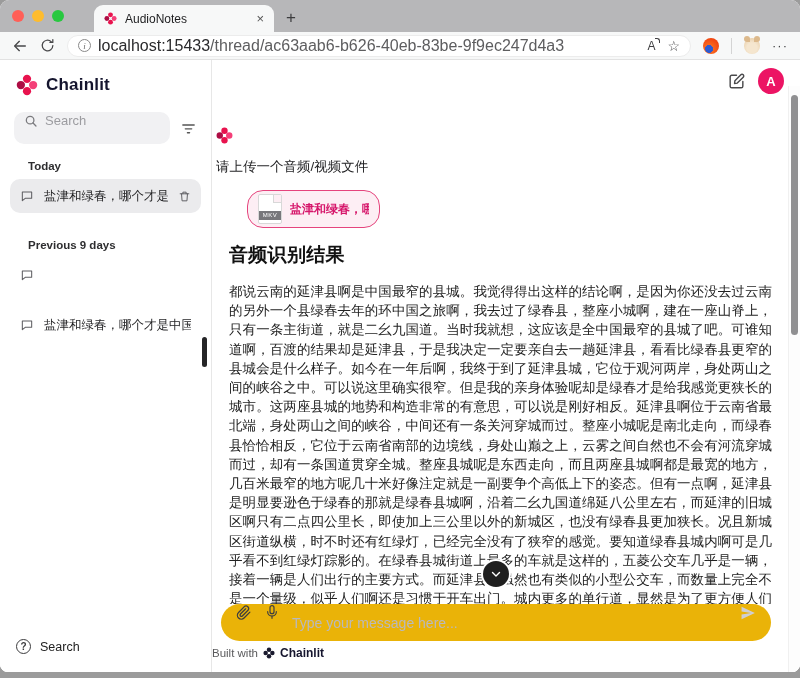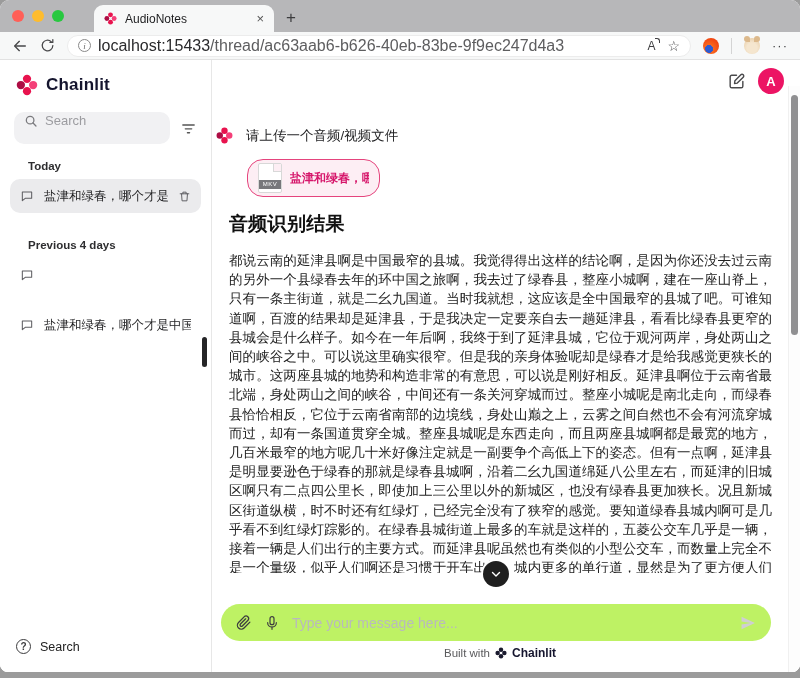--- a/index.html
+++ b/index.html
@@ -58,43 +58,43 @@
 
   .main { flex:1; position:relative; background:#fff; }
   .hdr-actions { position:absolute; top:8px; right:16px; display:flex; align-items:center; gap:12px; z-index:3; }
   .editbtn { color:#4a4a4c; display:flex; }
   .avatar { width:26px; height:26px; border-radius:50%; background:#ec1464; color:#fff; font-size:13px; font-weight:700; display:flex; align-items:center; justify-content:center; }
 
   .scroll-track { position:absolute; top:26px; bottom:0; right:0; width:12px; background:#fdfdfd; border-left:1px solid #f0f0f0; }
   .scroll-thumb { position:absolute; top:35px; right:2px; width:7px; height:240px; border-radius:4px; background:#909092; z-index:2; }
 
   .chat { margin-left:4px; width:556px; padding-top:66px; }
-  .msgrow { display:flex; gap:13px; align-items:flex-start; }
+  .msgrow { display:flex; gap:13px; align-items:flex-start;flex-direction:column; }
   .msgrow .ava { flex:none; margin-top:1px; }
   .msg-text { font-size:13.5px; color:#1f1f21; line-height:20px; }
 
   .chip { margin:13px 0 0 31px; width:133px; height:38px; border:1.5px solid #e5447d; background:#fdeef4; border-radius:16px; display:flex; align-items:center; gap:8px; padding:0 10px; }
   .fileicon { width:24px; height:30px; background:#fff; border:1px solid #d8d8d8; border-radius:2px; position:relative; flex:none; display:flex; align-items:flex-end; }
   .fileicon::before { content:""; position:absolute; top:0; right:0; width:7px; height:7px; background:#fdeef4; border-left:1px solid #d8d8d8; border-bottom:1px solid #d8d8d8; }
   .filebadge { width:100%; height:9px; background:#77777b; color:#fff; font-size:6px; line-height:9px; text-align:center; margin-bottom:3px; letter-spacing:.5px; }
   .chipname { font-size:12px; font-weight:700; color:#d6176b; white-space:nowrap; overflow:hidden; }
 
   .statusline { margin:26px 0 0 13px; font-size:13.5px; color:#1f1f21; }
   .result-h { margin:14px 0 0 13px; font-size:19px; font-weight:700; color:#111; letter-spacing:.3px; }
   .transcript { margin:14px 0 0 13px; width:543px; height:322px; overflow:hidden; font-size:13.5px; line-height:19.2px; color:#222; text-align:justify; }
 
   .scrolldown { position:absolute; left:271px; top:501px; width:26px; height:26px; border-radius:50%; background:#1f1f1f; display:flex; align-items:center; justify-content:center; z-index:4; box-shadow:0 0 0 2px #fff; }
 
-  .composer { position:absolute; left:9px; top:544px; width:550px; height:37px; background:#bef264; border-radius:19px; display:flex; align-items:center; gap:12px; padding:0 14px; z-index:5; }
+  .composer { position:absolute; left:9px; top:544px; width:550px; height:37px; background:#eab308; border-radius:19px; display:flex; gap:12px; padding:0 14px; z-index:5; }
   .composer input { flex:1; border:0; outline:0; background:transparent; font-size:14px; color:#333; font-family:inherit; }
   .composer input::placeholder { color:#b9b9bd; }
   .cic { color:#3d3d3f; display:flex; flex:none; }
   .sendic { color:#cfcfd3; display:flex; flex:none; }
 
-  .builtwith { position:absolute; left:0; right:12px; top:586px; display:flex; align-items:center; justify-content:center; gap:5px; z-index:5; }
+  .builtwith { position:absolute; left:0; right:12px; top:586px; display:flex; align-items:center; gap:5px; z-index:5; }
   .bw-text { font-size:11.5px; color:#5a5a5c; }
   .bw-brand { font-size:12px; font-weight:800; color:#15152e; }
 </style>
 </head>
 <body>
 
 <div class="window">
 
   <div class="tabbar">
     <div class="traffic">
@@ -186,21 +186,21 @@
         <span class="lbl">盐津和绿春，哪个才是中...</span>
         <span class="icon">
           <svg width="13" height="13" viewBox="0 0 24 24" fill="none" stroke="currentColor" stroke-width="1.8" stroke-linecap="round">
               <path d="M4 7h16"></path>
               <path d="M9 7V4h6v3"></path>
               <path d="M6.5 7l1 13h9l1-13"></path>
             </svg>
         </span>
       </div>
 
-      <div class="sec-label second">Previous 4 days</div>
+      <div class="sec-label second">Previous 9 days</div>
       <div class="sitem">
         <span class="icon">
           <svg width="14" height="14" viewBox="0 0 24 24" fill="none" stroke="currentColor" stroke-width="1.8" stroke-linejoin="round">
               <path d="M4 5h16v11H9l-5 4V5z"></path>
             </svg>
         </span>
       </div>
       <div class="sitem" style="margin-top:8px">
         <span class="icon">
           <svg width="14" height="14" viewBox="0 0 24 24" fill="none" stroke="currentColor" stroke-width="1.8" stroke-linejoin="round">

